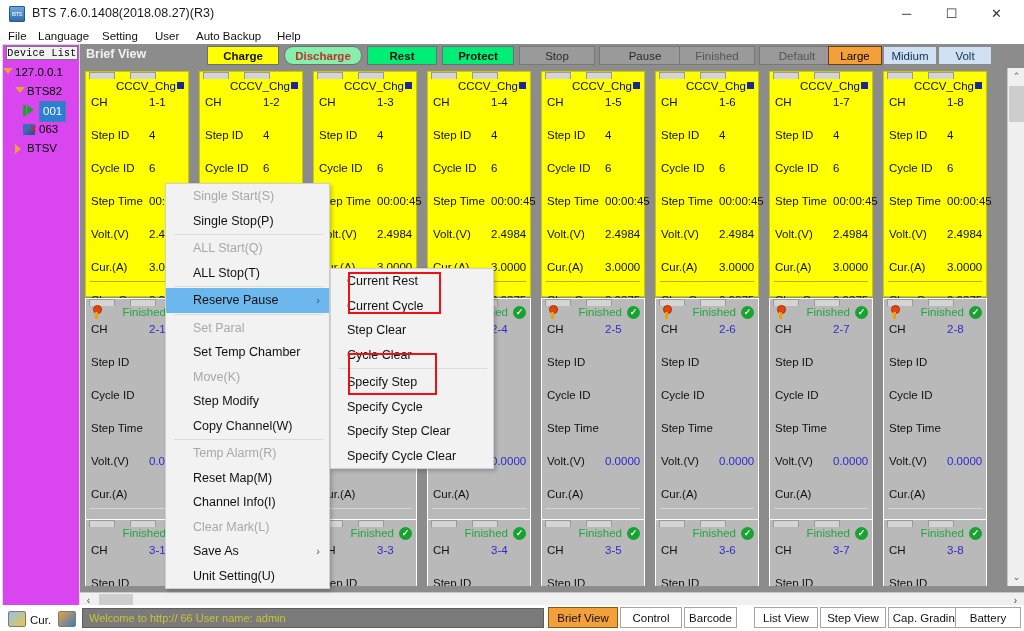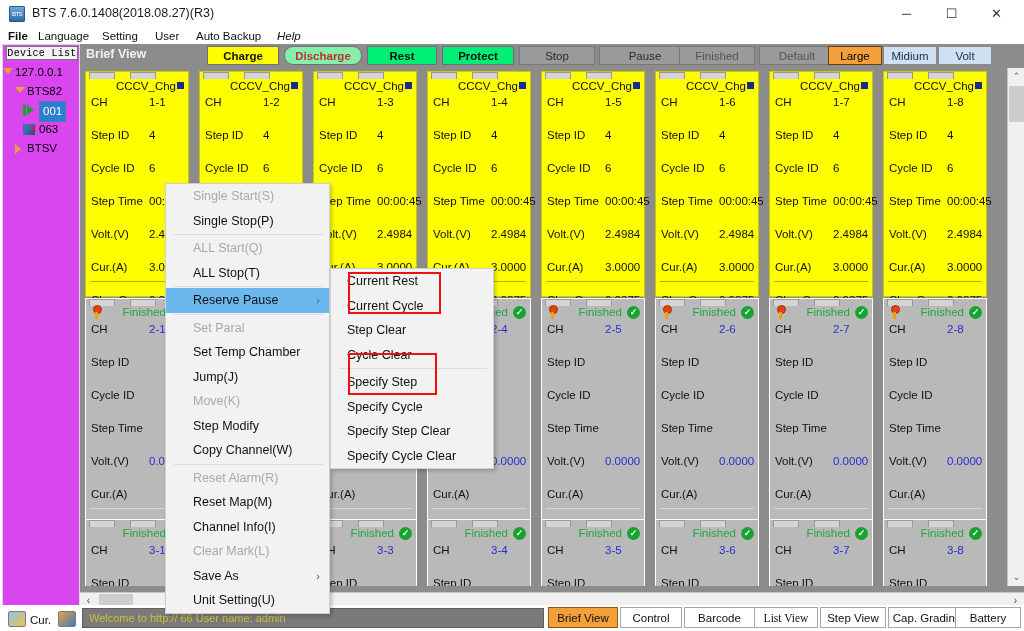--- a/index.html
+++ b/index.html
@@ -133,26 +133,26 @@
 
   <div class="titlebar">
     <div class="title-ico">BTS</div>
     <div class="title-text">BTS 7.6.0.1408(2018.08.27)(R3)</div>
     <div class="wbtn min">─</div>
     <div class="wbtn max">☐</div>
     <div class="wbtn close">✕</div>
   </div>
 
   <div class="menubar" id="menubar">
-      <div class="mi" style="left: 8px; font-weight: bold;">File</div>
+      <div class="mi" style="left: 8px;">File</div>
       <div class="mi" style="left: 38px;">Language</div>
       <div class="mi" style="left: 102px;">Setting</div>
       <div class="mi" style="left: 155px;">User</div>
       <div class="mi" style="left: 196px;">Auto Backup</div>
-      <div class="mi" style="left: 277px; font-style: italic;">Help</div>
+      <div class="mi" style="left: 277px;">Help</div>
     </div>
 
   <div class="leftpane">
     <div class="devlist-hdr">Device List</div>
     <div class="tree" id="tree">
         <div class="tnode">
           <span class="tri down" style="left:0px"></span>
           <span class="tlabel" style="left:12px">127.0.0.1</span>
         </div>
         <div class="tnode">
@@ -1016,45 +1016,44 @@
   </div>
 
   <div class="bottombar">
     <div class="bl-ico a"></div>
     <div class="cur-txt">Cur.</div>
     <div class="bl-ico b"></div>
     <div class="statusbar">Welcome to http://                         66  User name: admin</div>
     <div id="btabs">
         <div class="btab active" style="left: 548px; width: 70px;">Brief View</div>
         <div class="btab" style="left: 620px; width: 62px;">Control</div>
-        <div class="btab" style="left: 684px; width: 71px;">Barcode</div>
-        <div class="btab" style="left: 754px; width: 64px; font-family: Liberation Serif, serif;">List View</div>
+        <div class="btab" style="left: 684px; width: 53px;">Barcode</div>
+        <div class="btab" style="left: 754px; width: 64px;">List View</div>
         <div class="btab" style="left: 820px; width: 66px;">Step View</div>
         <div class="btab" style="left: 888px; width: 78px;">Cap. Grading</div>
         <div class="btab" style="left: 955px; width: 66px;">Battery Match</div>
       </div>
   </div>
 
   <div class="ctxmenu" id="ctxmenu" style="left:165px; top:183px; width:165px;">
       <div class="it dis"><span>Single Start(S)</span></div>
       <div class="it"><span>Single Stop(P)</span></div>
       <div class="sep"></div>
       <div class="it dis"><span>ALL Start(Q)</span></div>
       <div class="it"><span>ALL Stop(T)</span></div>
       <div class="sep"></div>
       <div class="it hl"><span>Reserve Pause</span><span class="arw">›</span></div>
       <div class="sep"></div>
       <div class="it dis"><span>Set Paral</span></div>
       <div class="it"><span>Set Temp Chamber</span></div>
-      <div class="it"><span>Jump(J)</span></div>
       <div class="it dis"><span>Move(K)</span></div>
       <div class="it"><span>Step Modify</span></div>
       <div class="it"><span>Copy Channel(W)</span></div>
       <div class="sep"></div>
-      <div class="it dis"><span>Reset Alarm(R)</span></div>
+      <div class="it dis"><span>Temp Alarm(R)</span></div>
       <div class="it"><span>Reset Map(M)</span></div>
       <div class="it"><span>Channel Info(I)</span></div>
       <div class="it dis"><span>Clear Mark(L)</span></div>
       <div class="it"><span>Save As</span><span class="arw">›</span></div>
       <div class="it"><span>Unit Setting(U)</span></div>
     </div>
 
   <div class="ctxmenu submenu" id="submenu" style="left:330px; top:268px; width:164px;">
       <div class="it">Current Rest</div>
       <div class="it">Current Cycle</div>

